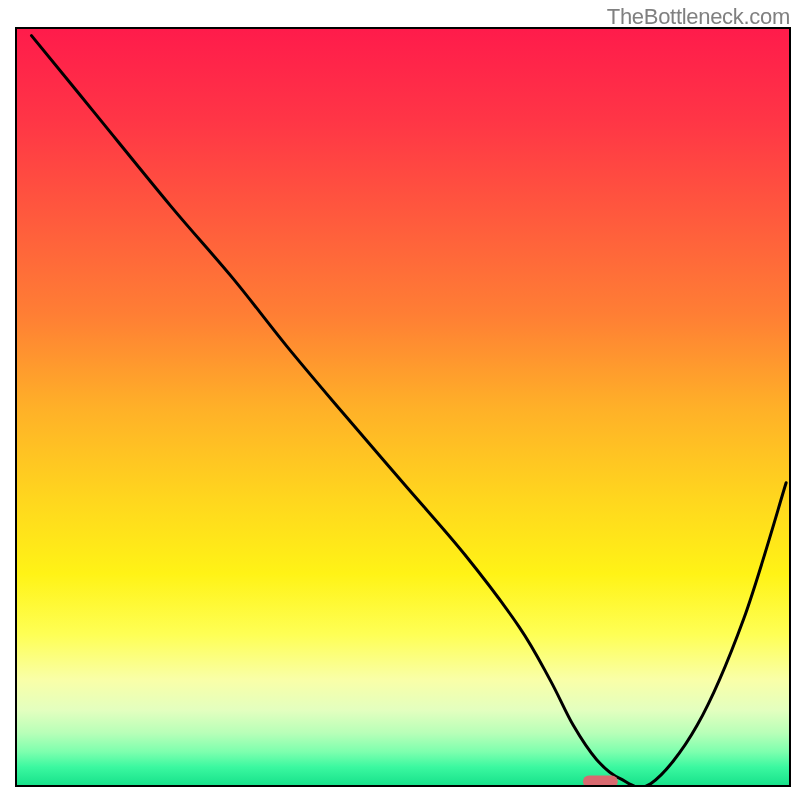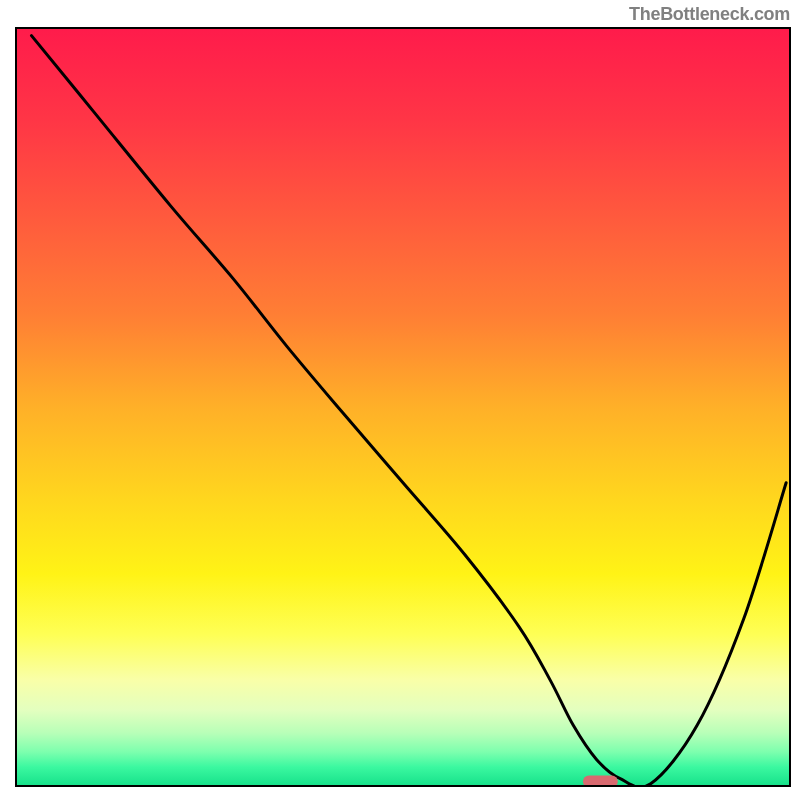--- a/index.html
+++ b/index.html
@@ -13,22 +13,22 @@
   #container {
     position: relative;
     width: 800px;
     height: 800px;
   }
   #watermark {
     position: absolute;
     top: 4px;
     right: 10px;
     color: #808080;
-    font-size: 18px;
-    font-weight: 700;
+    font-size: 22px;
+    font-weight: 400;
     letter-spacing: -0.3px;
     z-index: 10;
   }
   svg {
     display: block;
   }
 </style>
 </head>
 <body>
 

